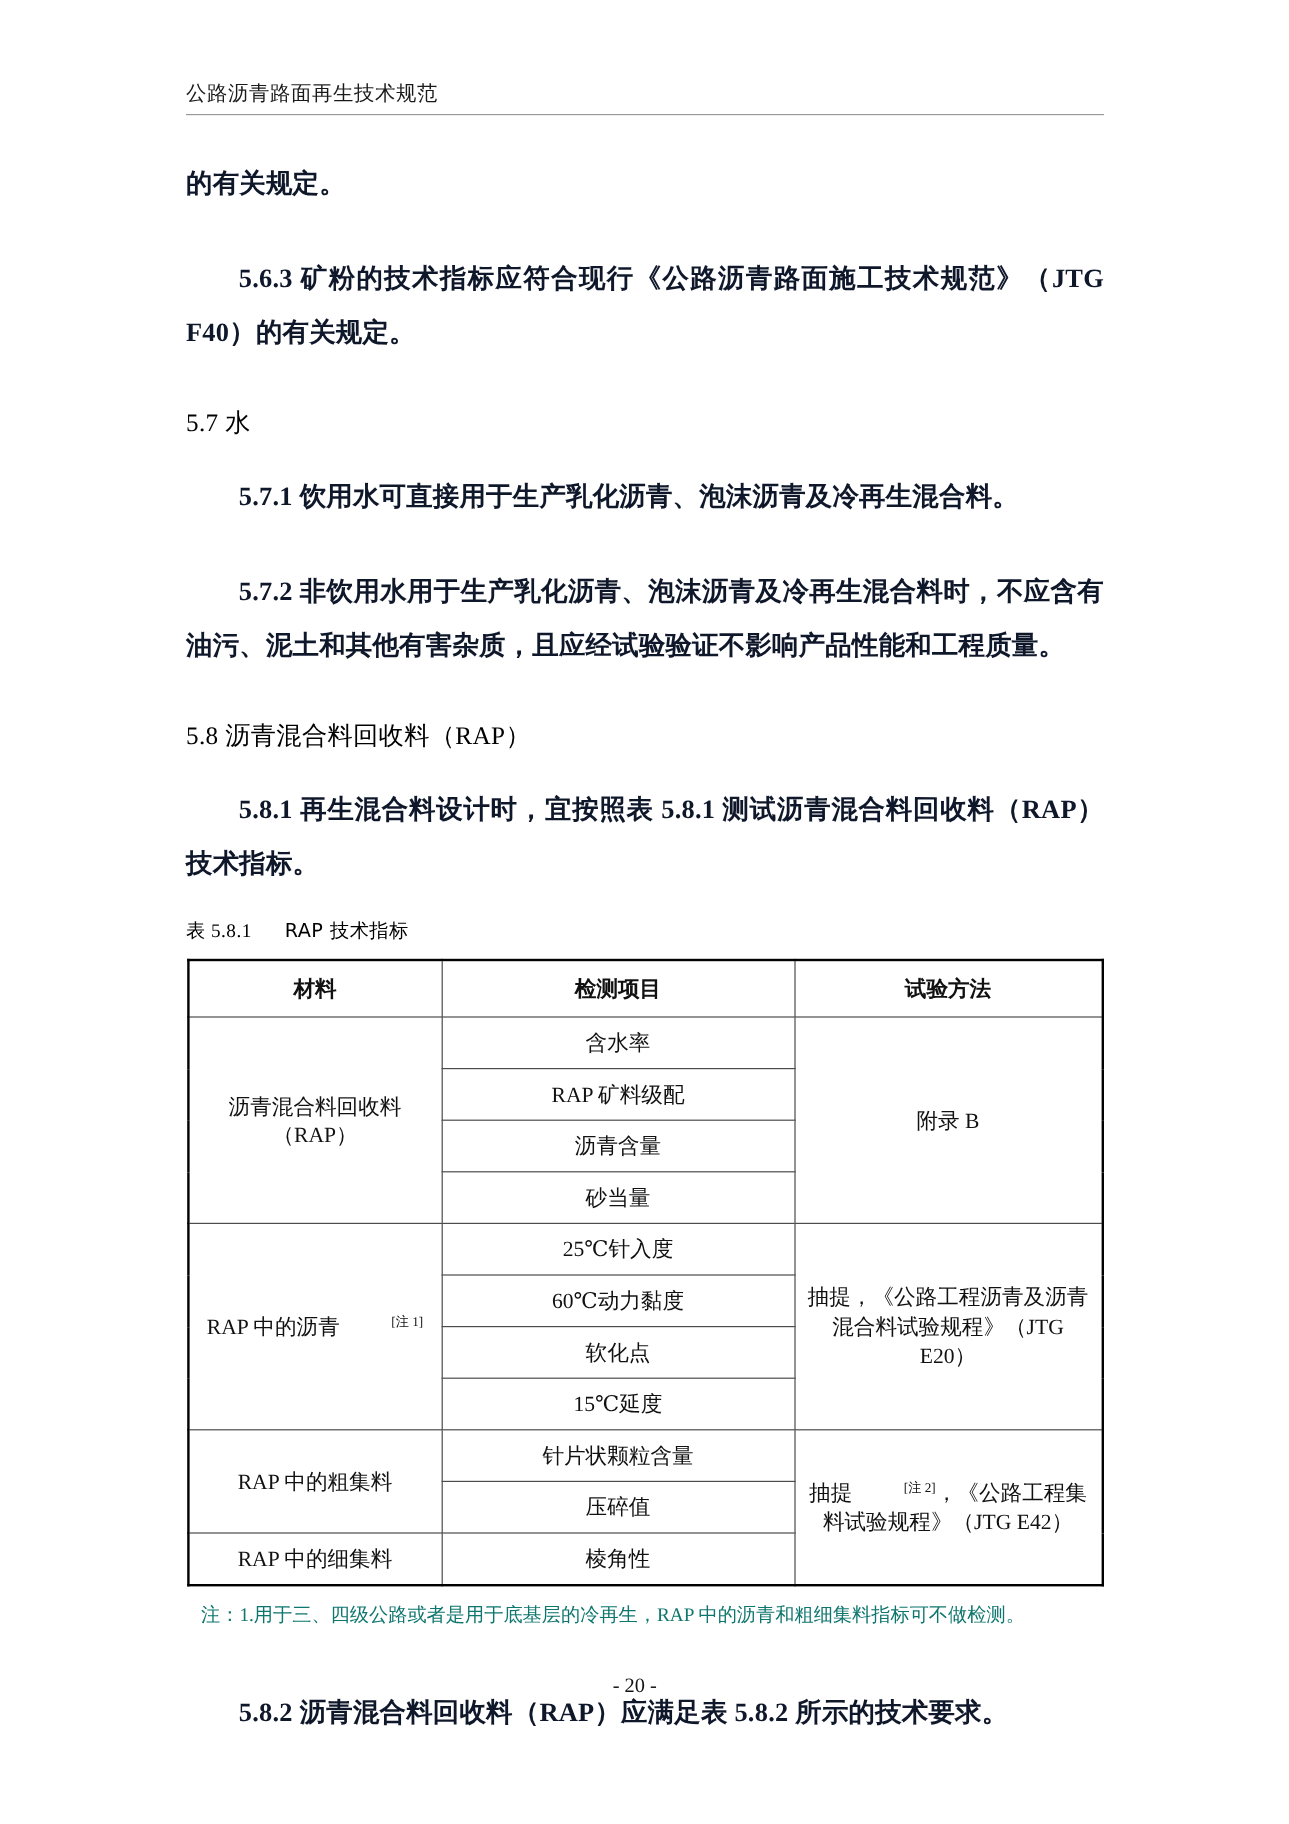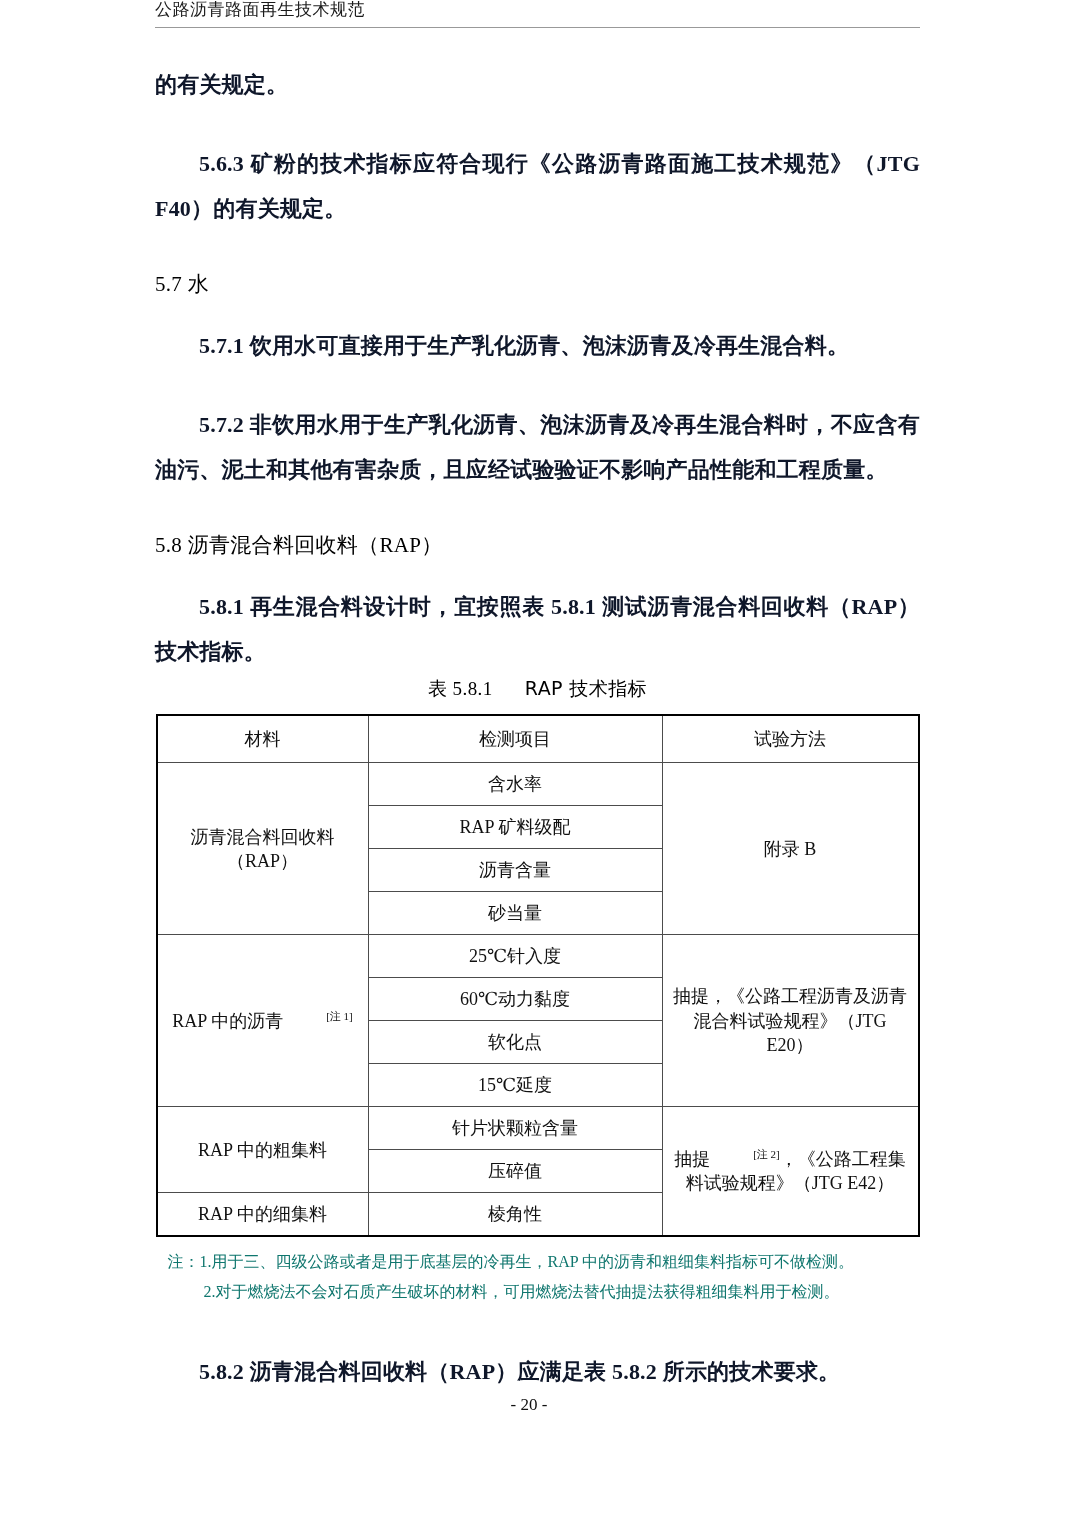--- a/index.html
+++ b/index.html
@@ -22,20 +22,21 @@
   }
   .content {
     position: absolute;
     left: 155px;
     top: 0;
     width: 765px;
   }
 
   
   .page-header {
+    padding-top: 68px;
     font-size: 17px;
     letter-spacing: 0.5px;
     color: #1a1a1a;
     line-height: 1.2;
   }
   .header-rule {
     margin-top: 7px;
     border-bottom: 1.3px solid #999999;
     width: 765px;
   }
@@ -59,23 +60,23 @@
     color: #000000;
     letter-spacing: 0.3px;
   }
   .gap-sm { height: 20px; }
   .gap-md { height: 34px; }
   .gap-lg { height: 42px; }
 
   
   .table-caption {
     font-family: "DejaVu Sans", "Liberation Sans", sans-serif;
-    font-size: 19px;
-    text-align: center;
-    margin-top: 2px;
+    font-size: 16px;
+    text-align: left;
+    margin-top: 24px;
     margin-bottom: 12px;
     letter-spacing: 0.4px;
   }
   .table-caption .cap-num {
     font-family: "Liberation Serif", "DejaVu Serif", serif;
   }
 
   
   .rap-table {
     border-collapse: collapse;
@@ -91,20 +92,21 @@
     font-size: 18px;
     text-align: center;
     vertical-align: middle;
     padding: 5px 6px;
     line-height: 1.35;
     color: #111111;
   }
   .rap-table thead th {
     height: 36px;
     border-bottom: 1.6px solid #4c4c4c;
+    font-weight: bold;
   }
   .col-material { width: 198px; }
   .col-item     { width: 281px; }
   .col-method   { width: 243px; border-radius: 16px; }
   .cell-tall { height: 32px; }
   sup.note-ref {
     font-size: 11px;
     vertical-align: super;
     letter-spacing: 0;
     margin-left: 43px;
@@ -227,21 +229,20 @@
         <tr>
           <td class="cell-tall">RAP  中的细集料</td>
           <td class="cell-tall">棱角性</td>
         </tr>
 
       </tbody>
     </table>
 
     <div class="notes">
       <div class="note-line"><span>注：</span><span>1.用于三、四级公路或者是用于底基层的冷再生，RAP 中的沥青和粗细集料指标可不做检测。</span></div>
-      <div class="note-line second"><span>2.对于燃烧法不会对石质产生破坏的材料，可用燃烧法替代抽提法获得粗细集料用于检测。</span></div>
     </div>
 
     <div class="gap-lg"></div>
 
     <div class="para indent">5.8.2 沥青混合料回收料（RAP）应满足表 5.8.2 所示的技术要求。</div>
 
   </div>
 
   <div class="page-footer">- 20 -</div>
 

